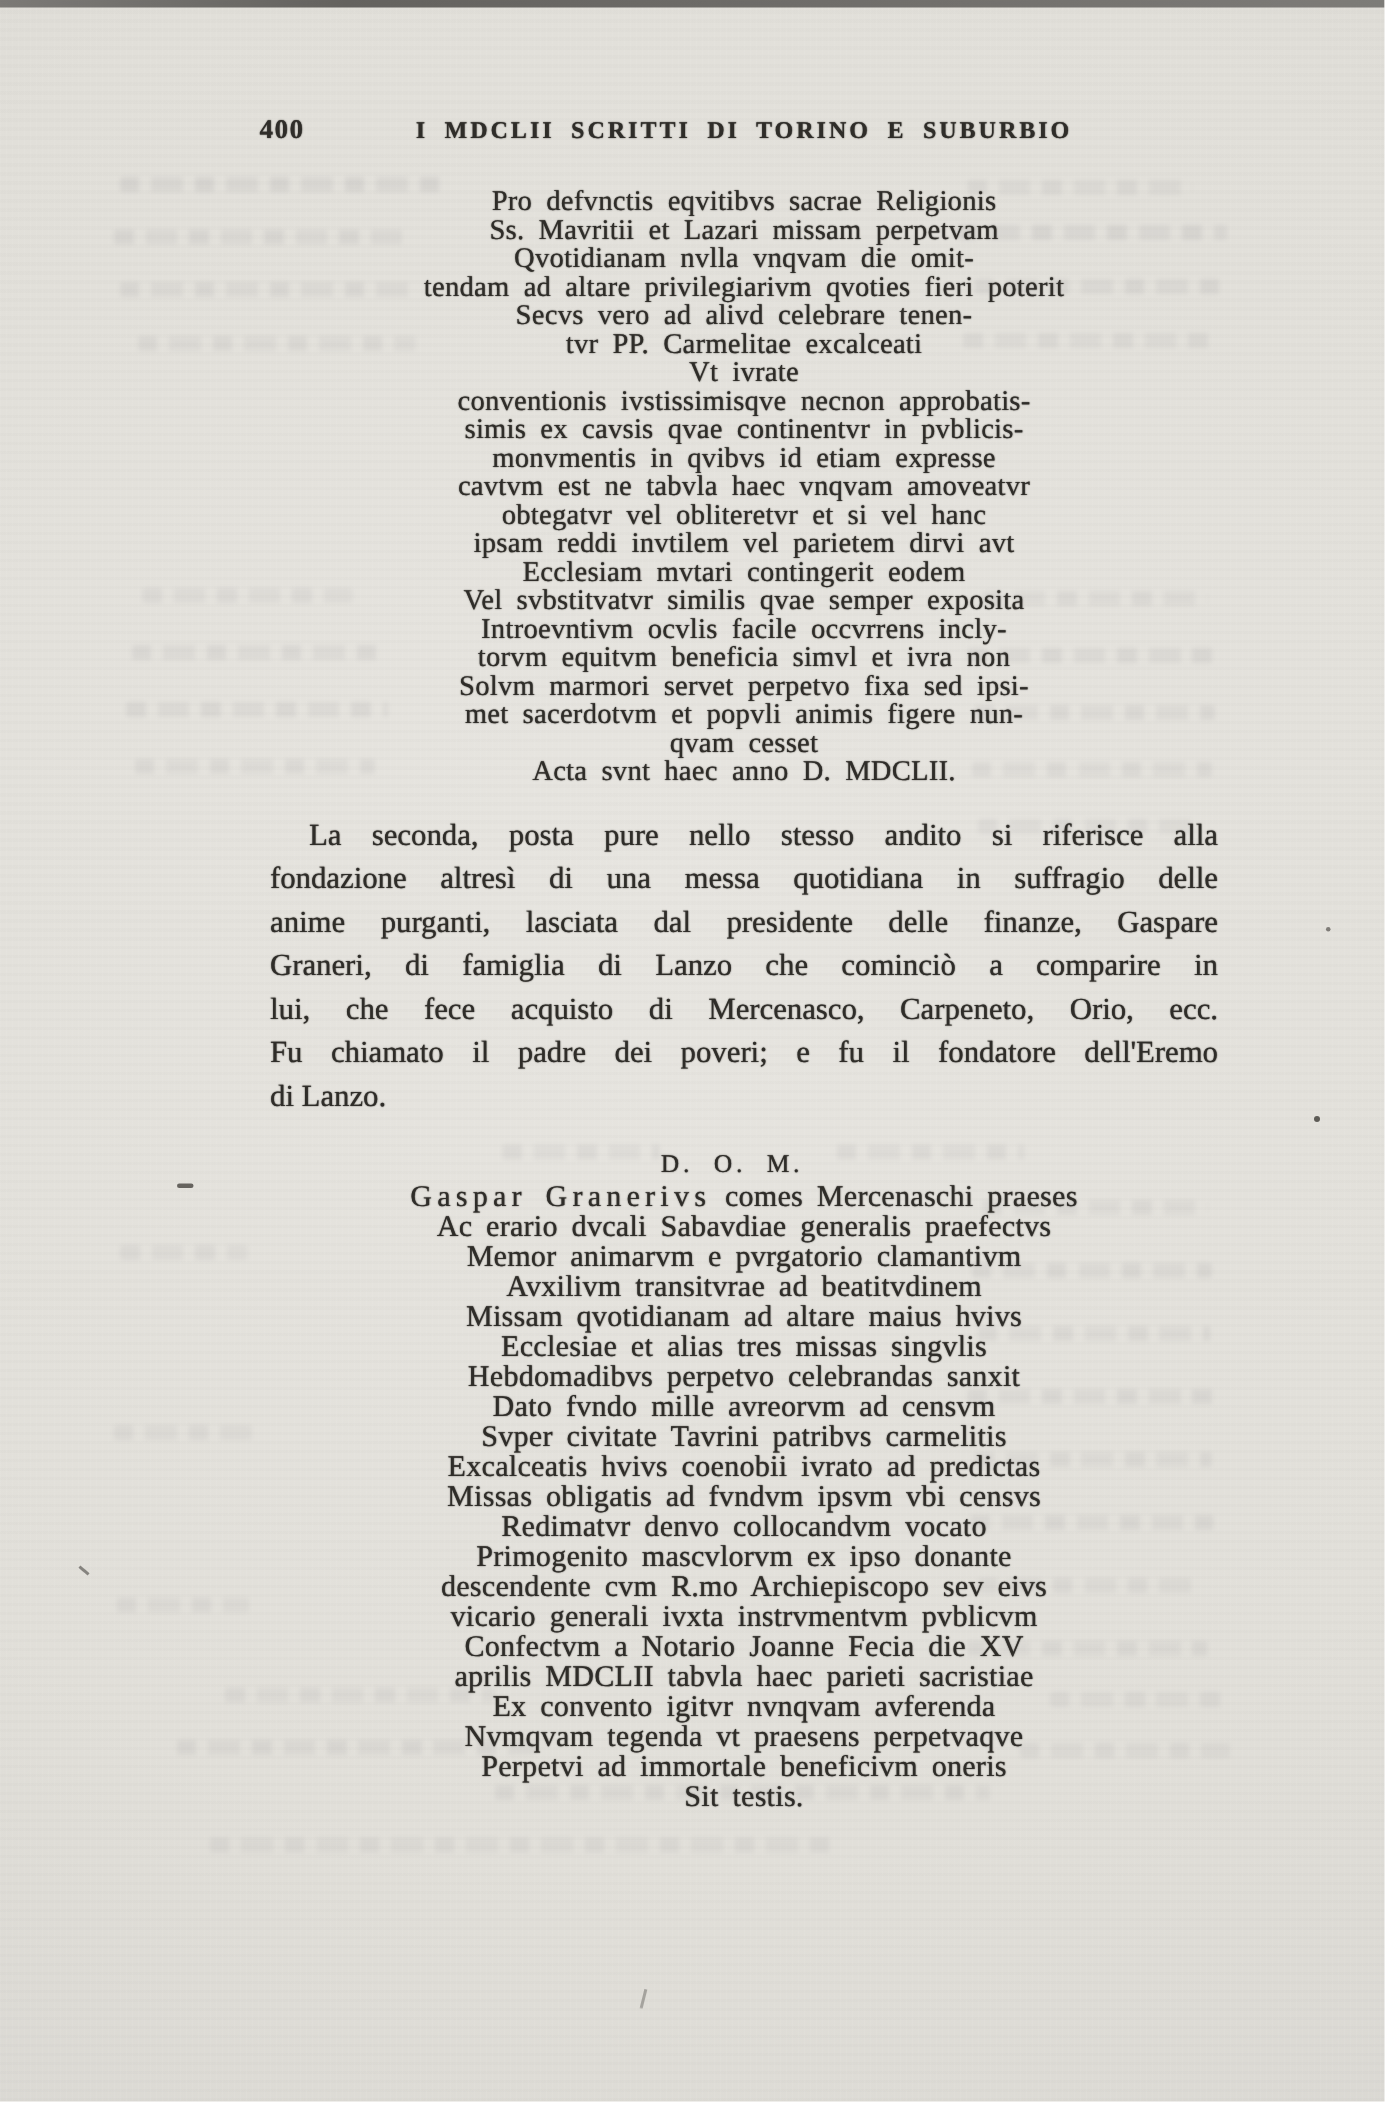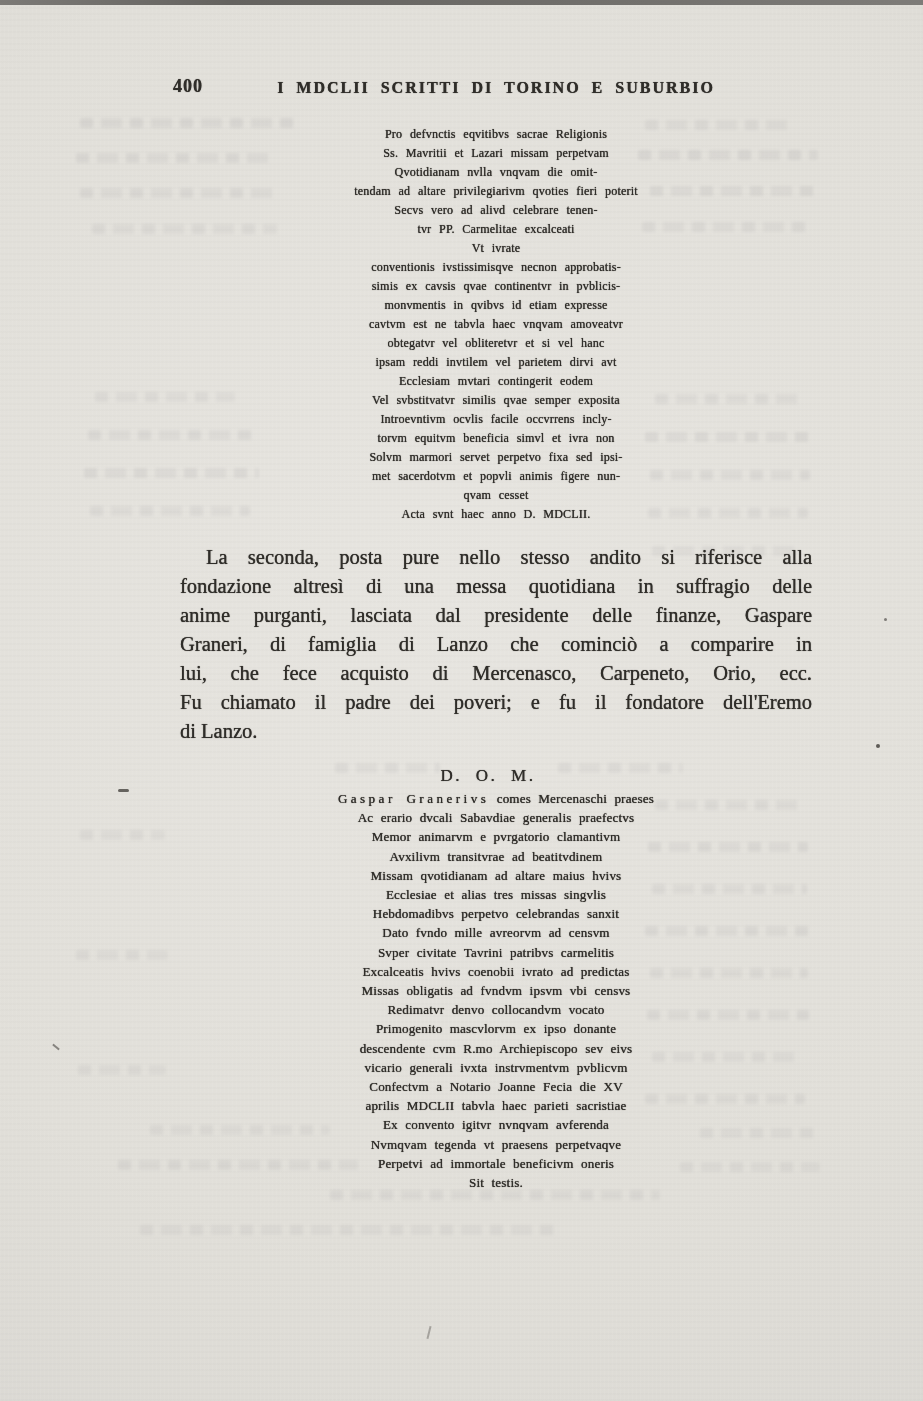--- a/index.html
+++ b/index.html
@@ -29,22 +29,22 @@
     font-size:18px;font-weight:700;letter-spacing:1px;
   }
   .running-header{
     position:absolute;top:79px;left:496px;transform:translateX(-50%);
     white-space:nowrap;font-size:16px;letter-spacing:2px;word-spacing:5px;font-weight:700;
   }
 
   .inscription{
     position:absolute;left:180px;width:632px;text-align:center;
   }
-  .ins-1{ top:125px;font-size:12px;line-height:19px;word-spacing:4.5px;letter-spacing:.2px; }
-  .ins-2{ top:789px;font-size:13px;line-height:19.2px;word-spacing:4px;letter-spacing:.2px; }
+  .ins-1{ top:125px;font-size:19px;line-height:19px;word-spacing:4.5px;letter-spacing:.2px; }
+  .ins-2{ top:789px;font-size:20px;line-height:19.2px;word-spacing:4px;letter-spacing:.2px; }
   .ins-line{min-height:1em;}
   .list{display:contents;}
 
   .body-paragraph{
     position:absolute;left:180px;top:543px;width:632px;
     font-size:20.5px;line-height:29px;
   }
   .para-line{ text-align:justify; text-align-last:justify; }
   .para-line:first-child{ text-indent:26px; }
   .para-line:last-child{ text-align-last:left; }

